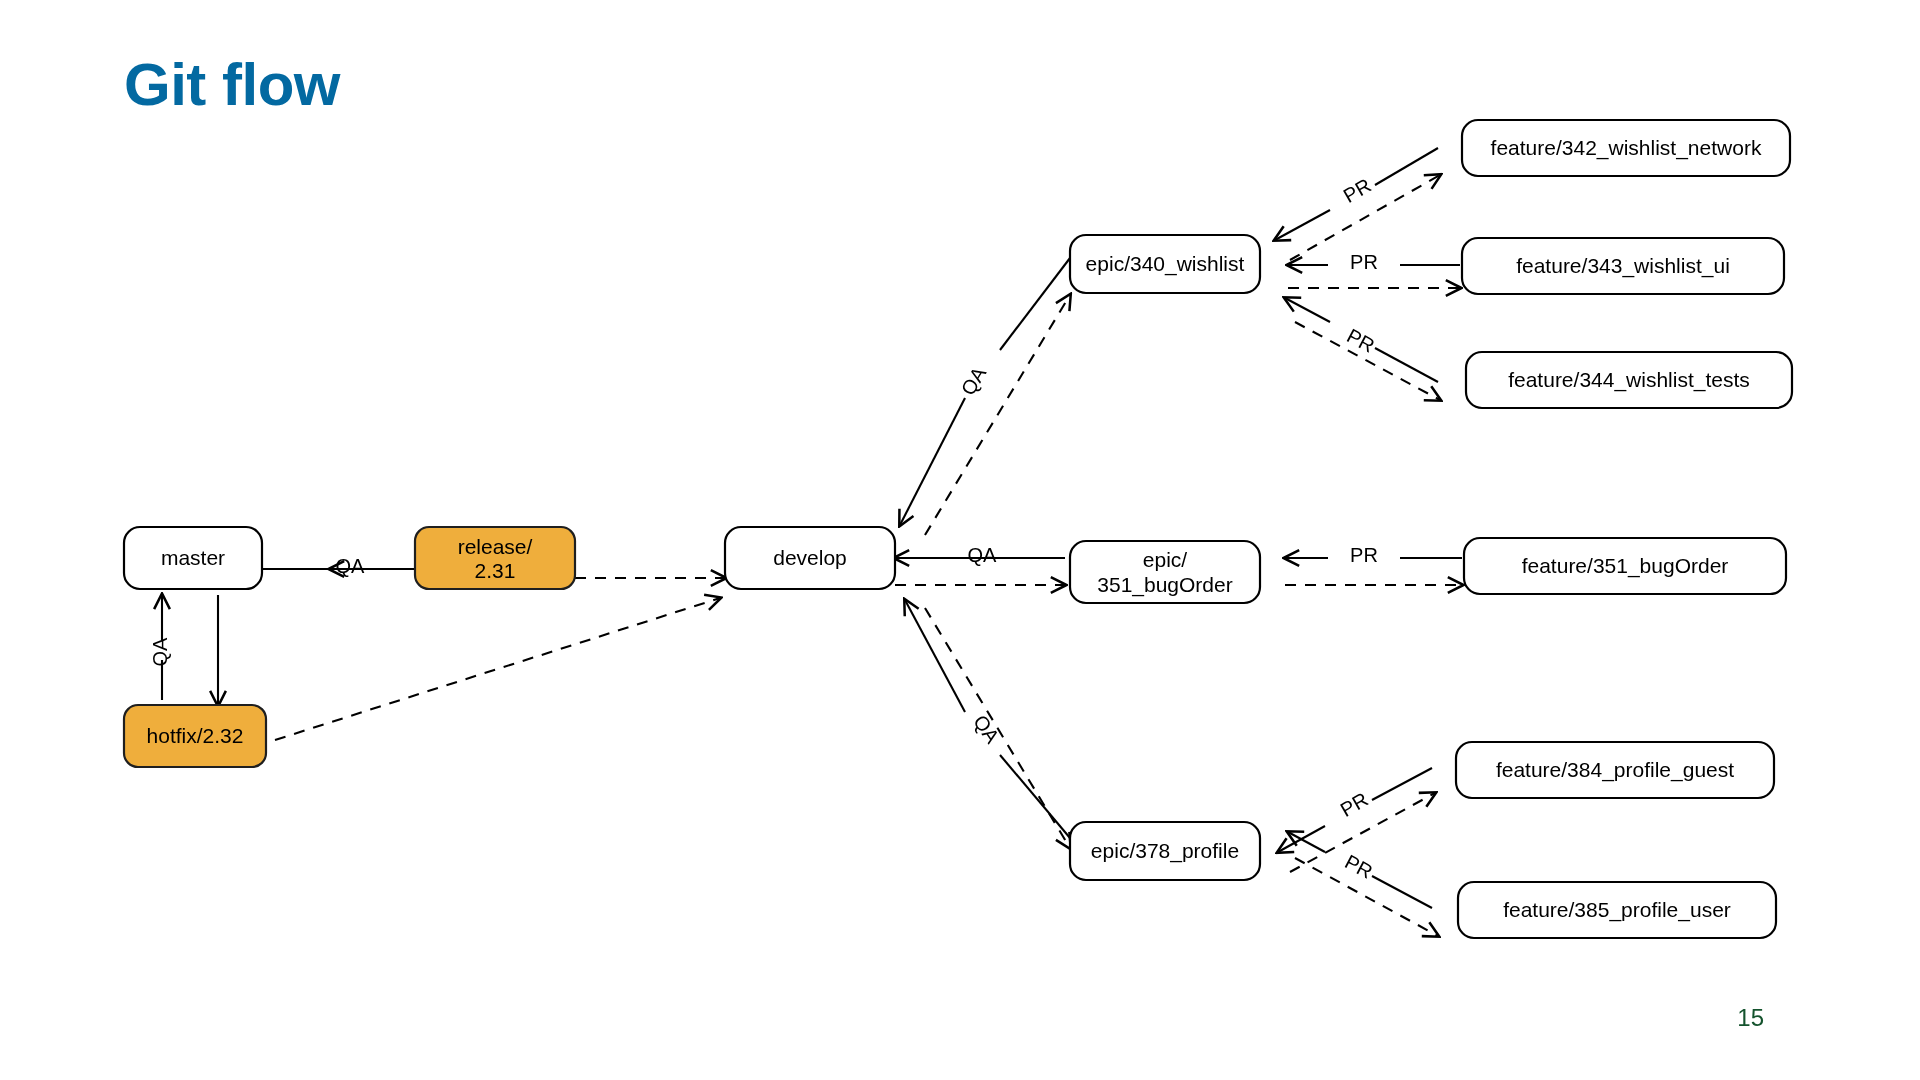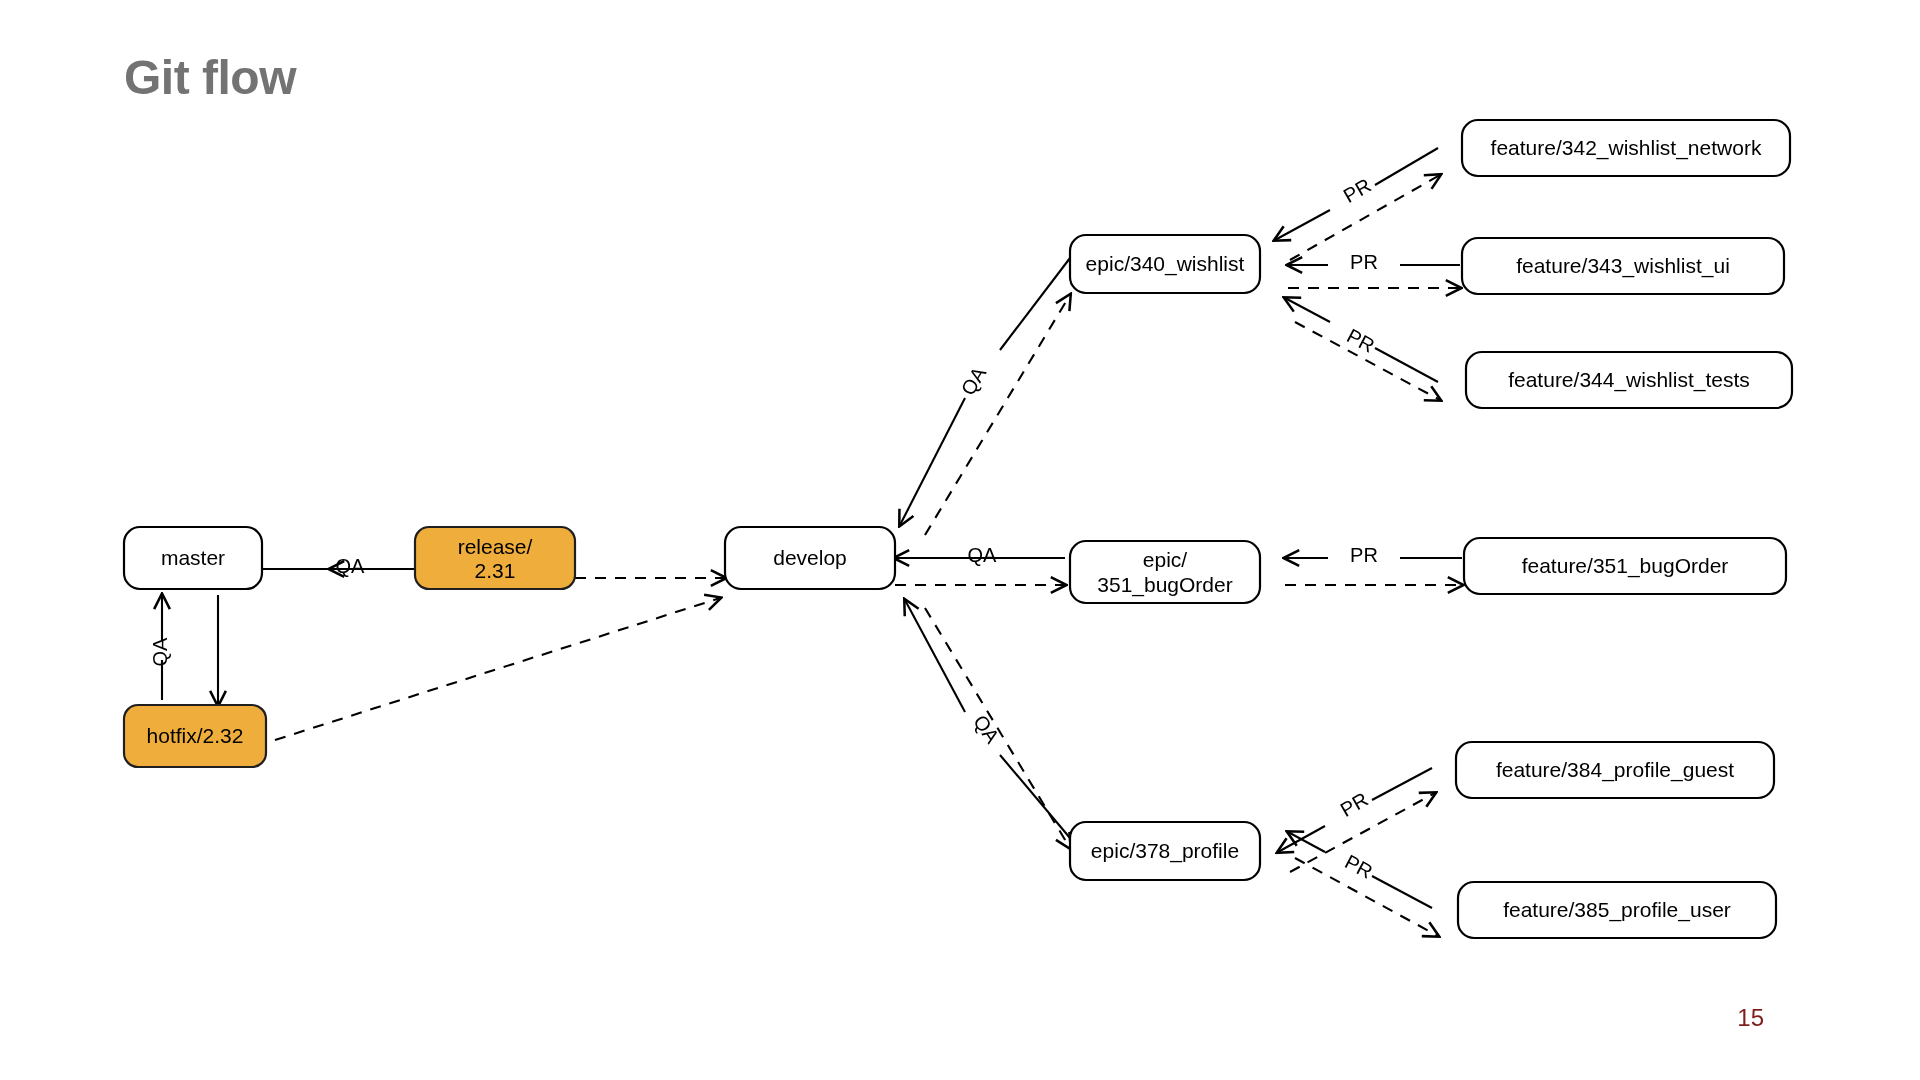--- a/index.html
+++ b/index.html
@@ -17,32 +17,32 @@
   }
   #slide {
     position: absolute;
     inset: 0;
     background: #ffffff;
   }
   #slide-title {
     position: absolute;
     left: 124px;
     top: 52px;
-    font-size: 48px;
+    font-size: 60px;
     font-weight: bold;
     letter-spacing: -0.5px;
-    color: #737373;
+    color: #0369a1;
     line-height: 1.1;
   }
   #page-number {
     position: absolute;
     right: 156px;
     bottom: 48px;
     font-size: 24px;
-    color: #7f1d1d;
+    color: #14532d;
   }
   svg#diagram {
     position: absolute;
     left: 0;
     top: 0;
     width: 1920px;
     height: 1080px;
   }
   .node-rect {
     fill: #ffffff;

